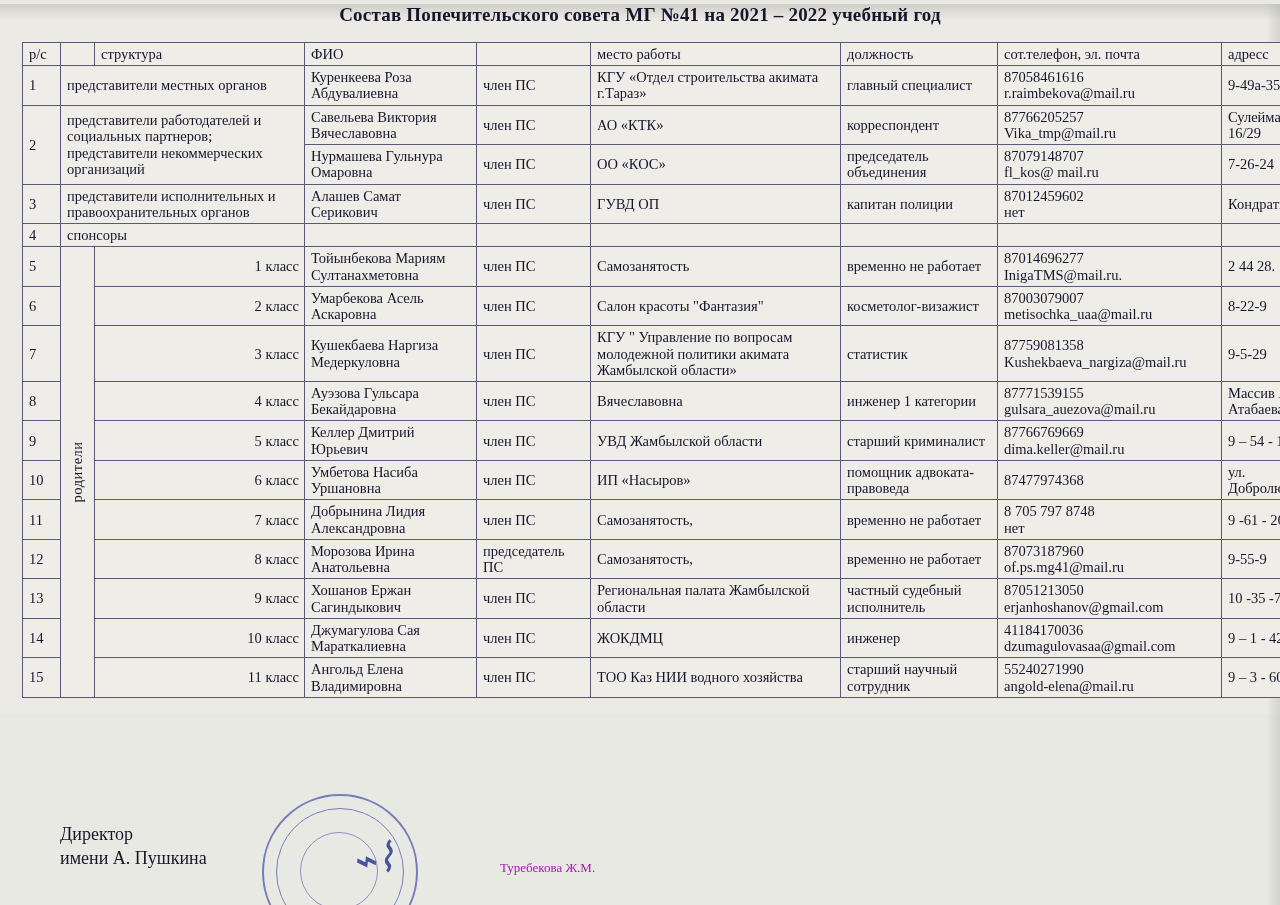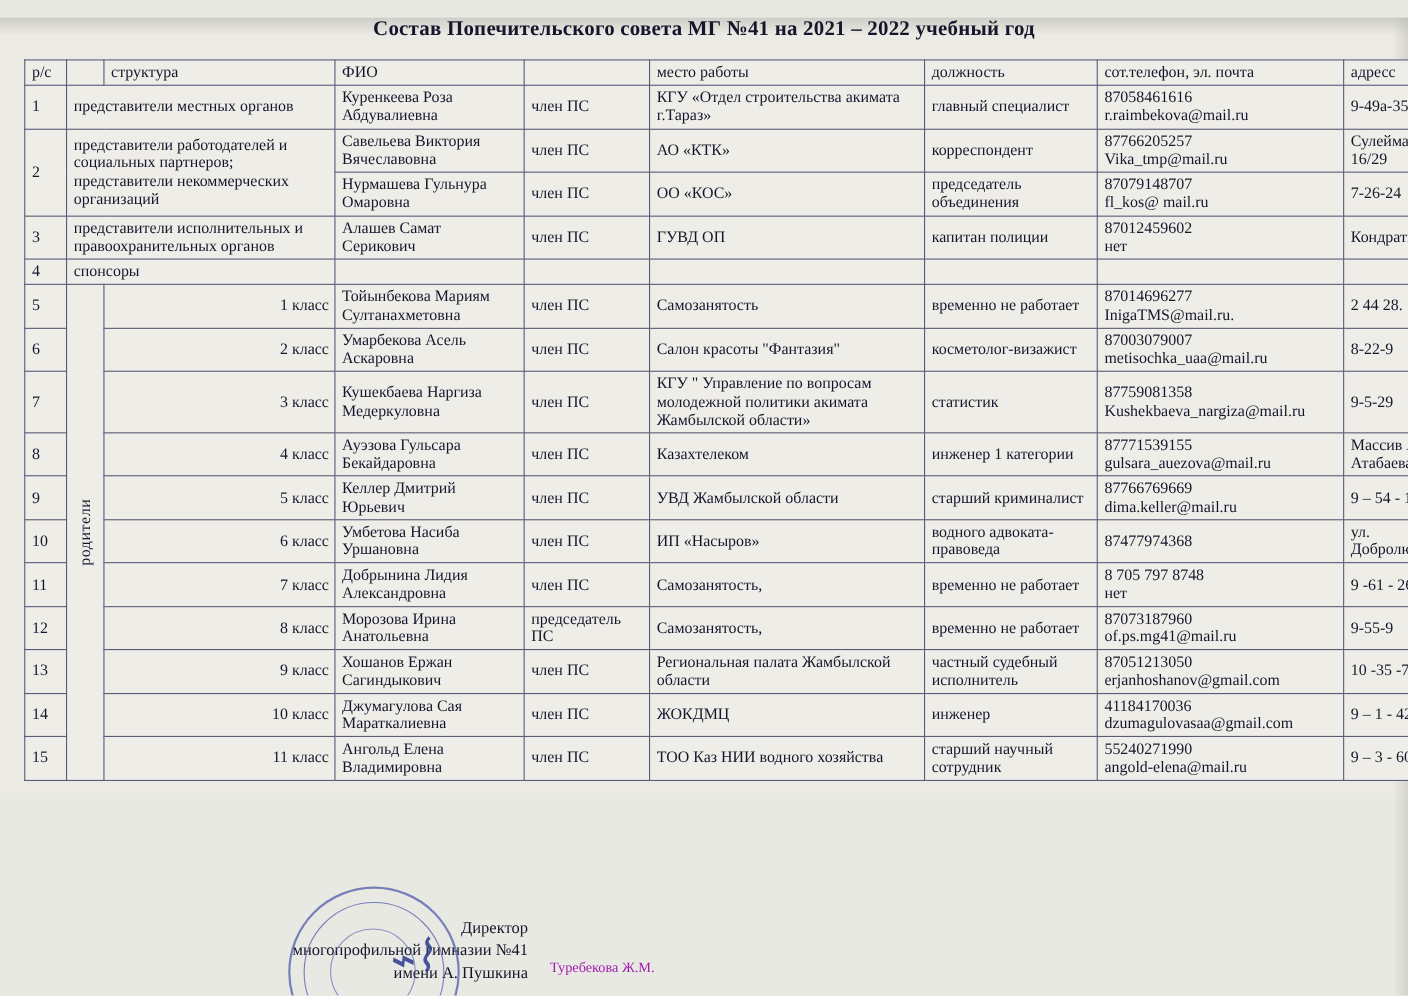--- a/index.html
+++ b/index.html
@@ -10,21 +10,21 @@
   body {
     width: 1280px;
     height: 905px;
     font-family: "Liberation Serif", serif;
     color: #1a1a2e;
     position: relative;
     overflow: hidden;
   }
   .page {
     position: absolute;
-    top: 16px; left: 0;
+    top: 4px; left: 0;
     width: 1280px;
     height: 710px;
     background: #eceae4;
   }
   .doc-title {
     position: absolute;
     top: 0px;
     left: 0;
     width: 1280px;
     text-align: center;
@@ -70,22 +70,22 @@
     padding: 0;
     white-space: nowrap;
   }
   .center { text-align: right; }
   .two-line { white-space: pre-line; }
   .footer {
     position: absolute;
     left: 60px;
     top: 818px;
     width: 420px;
-    text-align: right;
-    font-size: 15px;
+    text-align: left;
+    font-size: 18px;
     line-height: 1.35;
     color: #15152b;
   }
   .footer-name {
     position: absolute;
     left: 500px;
     top: 840px;
     font-size: 13px;
     color: #a21caf;
     margin-top: 16px;
@@ -257,21 +257,21 @@
         <td class="c-post">статистик</td>
         <td class="c-cont two-line">87759081358
 Kushekbaeva_nargiza@mail.ru</td>
         <td class="c-addr">9-5-29</td>
       </tr>
       <tr>
         <td class="c-num">8</td>
         <td class="c-struct center">4 класс</td>
         <td class="c-fio">Ауэзова Гульсара Бекайдаровна</td>
         <td class="c-role">член ПС</td>
-        <td class="c-work">Казахтелеком</td>
+        <td class="c-work">Вячеславовна</td>
         <td class="c-post">инженер 1 категории</td>
         <td class="c-cont two-line">87771539155
 gulsara_auezova@mail.ru</td>
         <td class="c-addr">Массив Арай, ул. Атабаева, 5</td>
       </tr>
       <tr>
         <td class="c-num">9</td>
         <td class="c-struct center">5 класс</td>
         <td class="c-fio">Келлер Дмитрий Юрьевич</td>
         <td class="c-role">член ПС</td>
@@ -280,21 +280,21 @@
         <td class="c-cont two-line">87766769669
 dima.keller@mail.ru</td>
         <td class="c-addr">9 – 54 - 16</td>
       </tr>
       <tr>
         <td class="c-num">10</td>
         <td class="c-struct center">6 класс</td>
         <td class="c-fio">Умбетова Насиба Уршановна</td>
         <td class="c-role">член ПС</td>
         <td class="c-work">ИП «Насыров»</td>
-        <td class="c-post">водного адвоката-правоведа</td>
+        <td class="c-post">помощник адвоката-правоведа</td>
         <td class="c-cont">87477974368</td>
         <td class="c-addr two-line">ул. Добролюбова,23</td>
       </tr>
       <tr>
         <td class="c-num">11</td>
         <td class="c-struct center">7 класс</td>
         <td class="c-fio">Добрынина Лидия Александровна</td>
         <td class="c-role">член ПС</td>
         <td class="c-work">Самозанятость,</td>
         <td class="c-post">временно не работает</td>
@@ -344,21 +344,20 @@
         <td class="c-post">старший научный сотрудник</td>
         <td class="c-cont two-line">55240271990
 angold-elena@mail.ru</td>
         <td class="c-addr">9 – 3 - 60</td>
       </tr>
     </tbody>
   </table>
 
   <div class="footer">
     <div>Директор</div>
-    <div>многопрофильной гимназии №41</div>
     <div>имени А. Пушкина</div>
   </div>
   <div class="footer-name">Туребекова Ж.М.</div>
 
   <div class="stamp"></div>
   <div class="stamp-inner"></div>
   <div class="signature">⌁⌇</div>
 
 </div>
 

